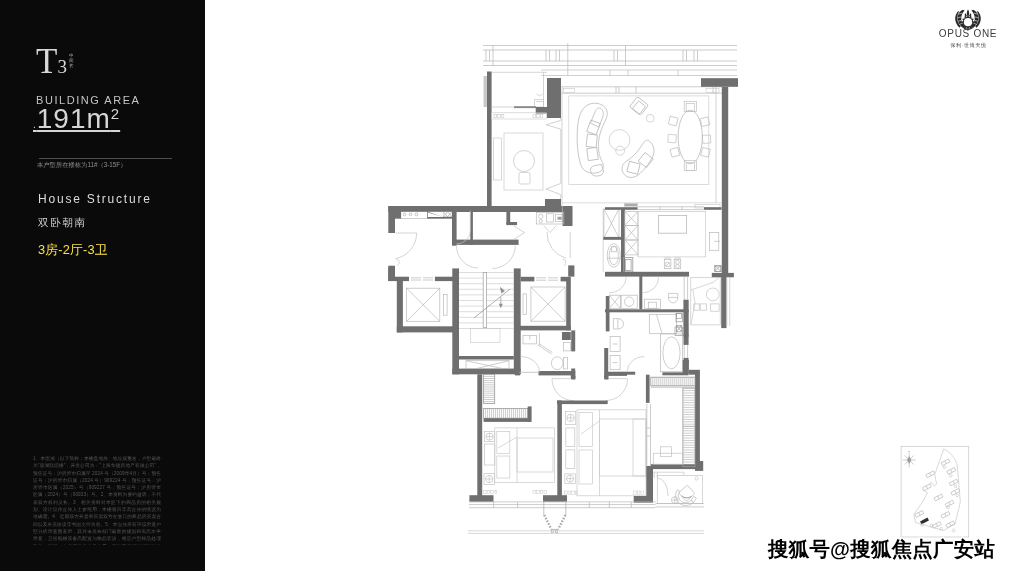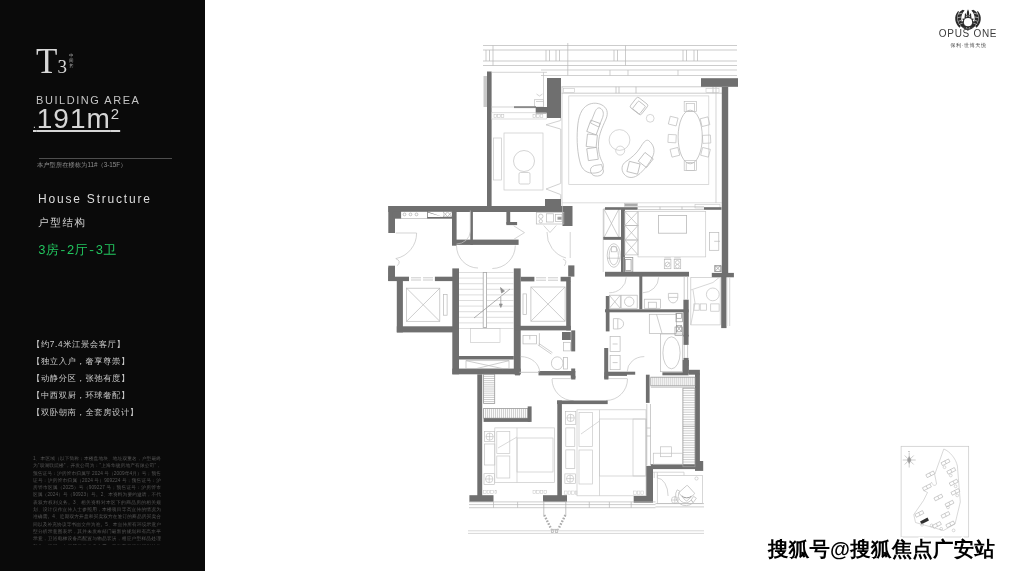--- a/index.html
+++ b/index.html
@@ -21,31 +21,24 @@
   <div class="abs" style="left:33px;top:103px;color:#d6d6d6;font-size:28px;font-weight:400;letter-spacing:1px;text-decoration:underline;">
     <span style="font-size:10px;">.</span>191m<span style="font-size:15px;vertical-align:9px;">2</span>
   </div>
 
   <div class="abs" style="left:39px;top:158px;width:133px;height:1px;background:#4e4e4e;"></div>
 
   <div class="abs" style="left:37px;top:160.5px;color:#8f8f8f;font-size:6.3px;">本户型所在楼栋为11#（3-15F）</div>
 
   <div class="abs" style="left:38px;top:191.5px;color:#dddddd;font-size:12px;letter-spacing:1.8px;">House Structure</div>
 
-  <div class="abs" style="left:38px;top:216px;color:#d5d5d5;font-size:10.5px;letter-spacing:1.7px;">户型结构</div>
-
-  <div class="abs" style="left:38px;top:241.5px;color:#22c55e;font-size:12.8px;letter-spacing:.2px;font-family:Liberation Mono, monospace;">3房-2厅-3卫</div>
-
-  <div class="abs" style="left:32px;top:335.5px;color:#c9c9c9;font-size:8.3px;line-height:17px;letter-spacing:.6px;">
-    【约7.4米江景会客厅】<br>
-    【独立入户，奢享尊崇】<br>
-    【动静分区，张弛有度】<br>
-    【中西双厨，环球奢配】<br>
-    【双卧朝南，全套房设计】
-  </div>
+  <div class="abs" style="left:38px;top:216px;color:#d5d5d5;font-size:10.5px;letter-spacing:1.7px;">双卧朝南</div>
+
+  <div class="abs" style="left:38px;top:241.5px;color:#fde047;font-size:12.8px;letter-spacing:.2px;">3房-2厅-3卫</div>
+
 
   <div class="abs" style="left:33px;top:455px;width:128px;height:90px;overflow:hidden;color:#585858;font-size:4.7px;line-height:7.3px;text-align:justify;letter-spacing:.1px;">1、本区域（以下简称；本楼盘地块、地址双重名，户型最终为"双湖联院楼"，开发公司为："上海华骏房地产有限公司"，预售证号：沪房管市归属字 2024 号（2009年4月）号；预售证号：沪房管市归属（2024 号）909224 号；预售证号：沪房管市区属（2025）号（909227 号；预售证号：沪房管市区属（2024）号（90923）号。2、本资料为要约邀请，不代表双方权利义务。3、相关资料对本区下的商品房的相关规划、设计仅作宣传人士参照用，本楼项目等高宣传的情况为准确需。4、近期双方开盘和买卖双方在签订的商品房买卖合同以及补充协议等书面文件为准。5、本宣传所有环境示意户型分析示意图表示，其并未发布部门最新的规划和有高水平示意，卫浴电梯设备高配置与物品装潢，相应户型样品处理架构、楼层、布置等仅供参考之用。开发商保留对规划的修改权利，经规划修改备案后以最新规划为准。6、实际所得和中关各店的情况、时间、专有三层等信息，空间模板利用，户型模拟、模型、示意等均应购房者自行核实，以及宣传空间商品房买卖双方签订的商品房买卖合同以及补充协议等书面文件为准。7、本资料所有内容的有效期为 2025 年 3 月份发布，解读请看最新资料。</div>
 </div>
 
 <svg class="abs" style="left:0;top:0;" width="1015" height="571" viewBox="0 0 1015 571">
 <g fill="none" stroke-linecap="butt">
 
 <g stroke="#b6b6b6" stroke-width="0.7">
   <line x1="483" y1="45.5" x2="737" y2="45.5"></line>
   <line x1="483" y1="50" x2="737" y2="50"></line>

